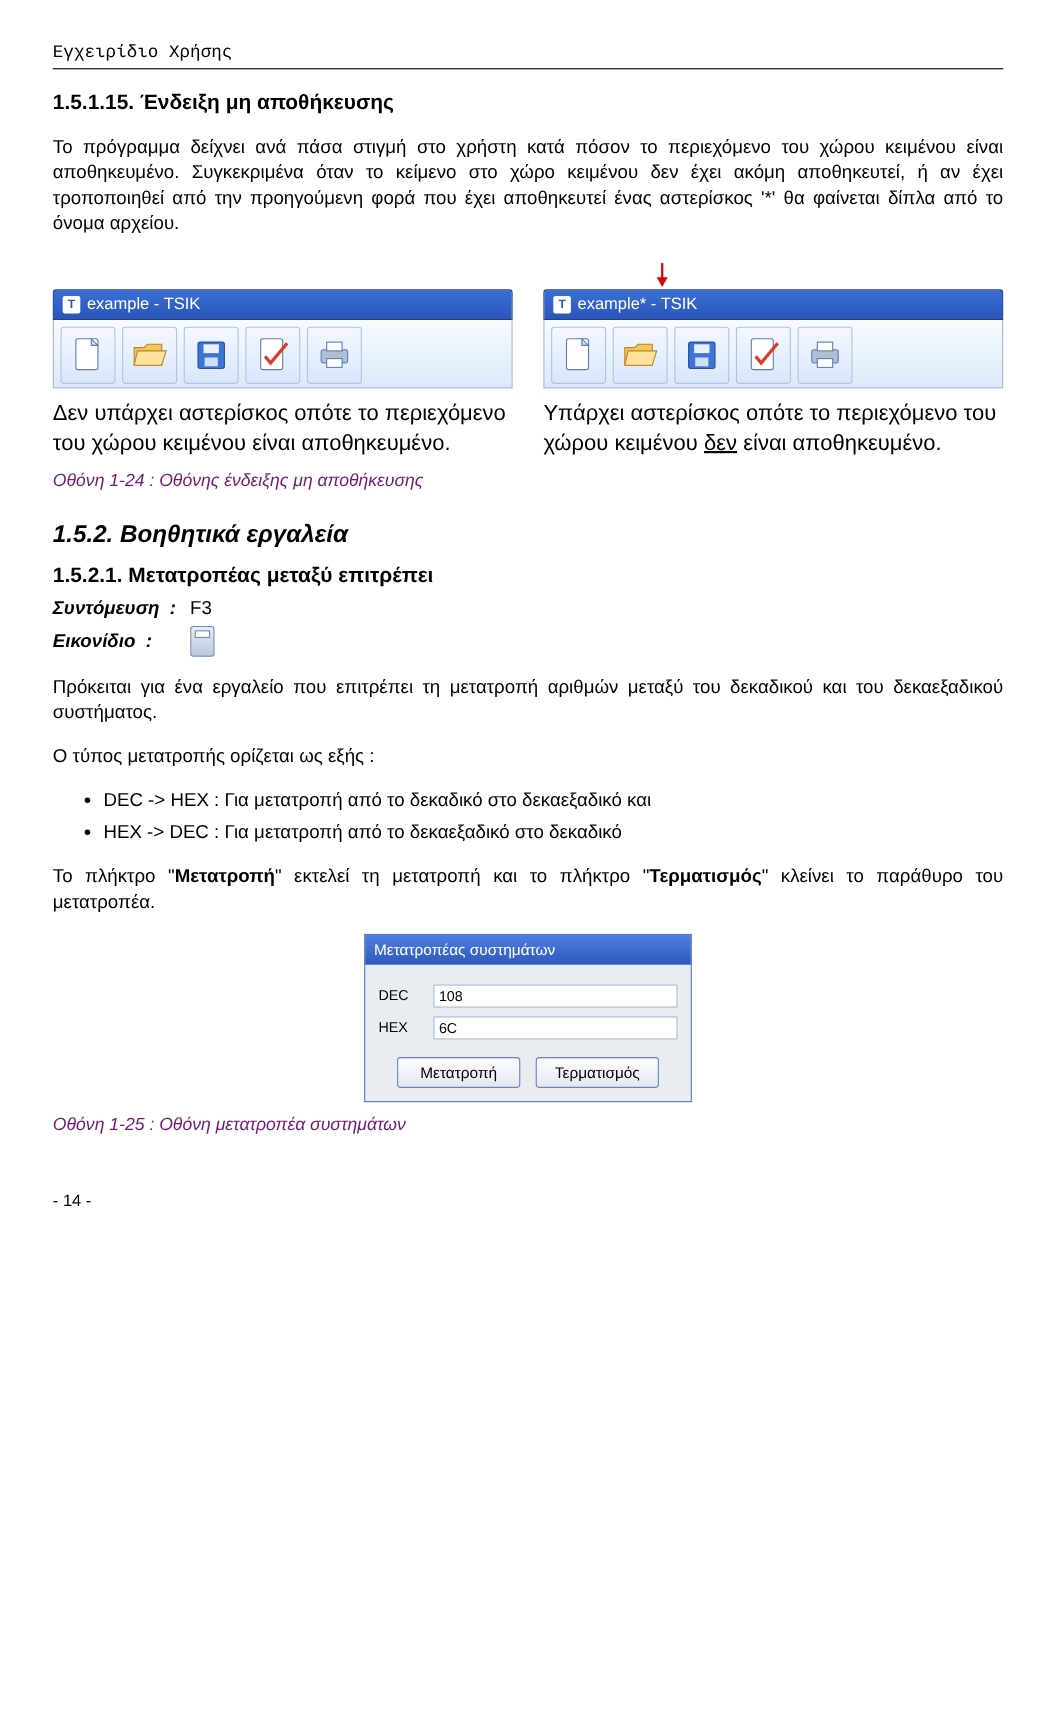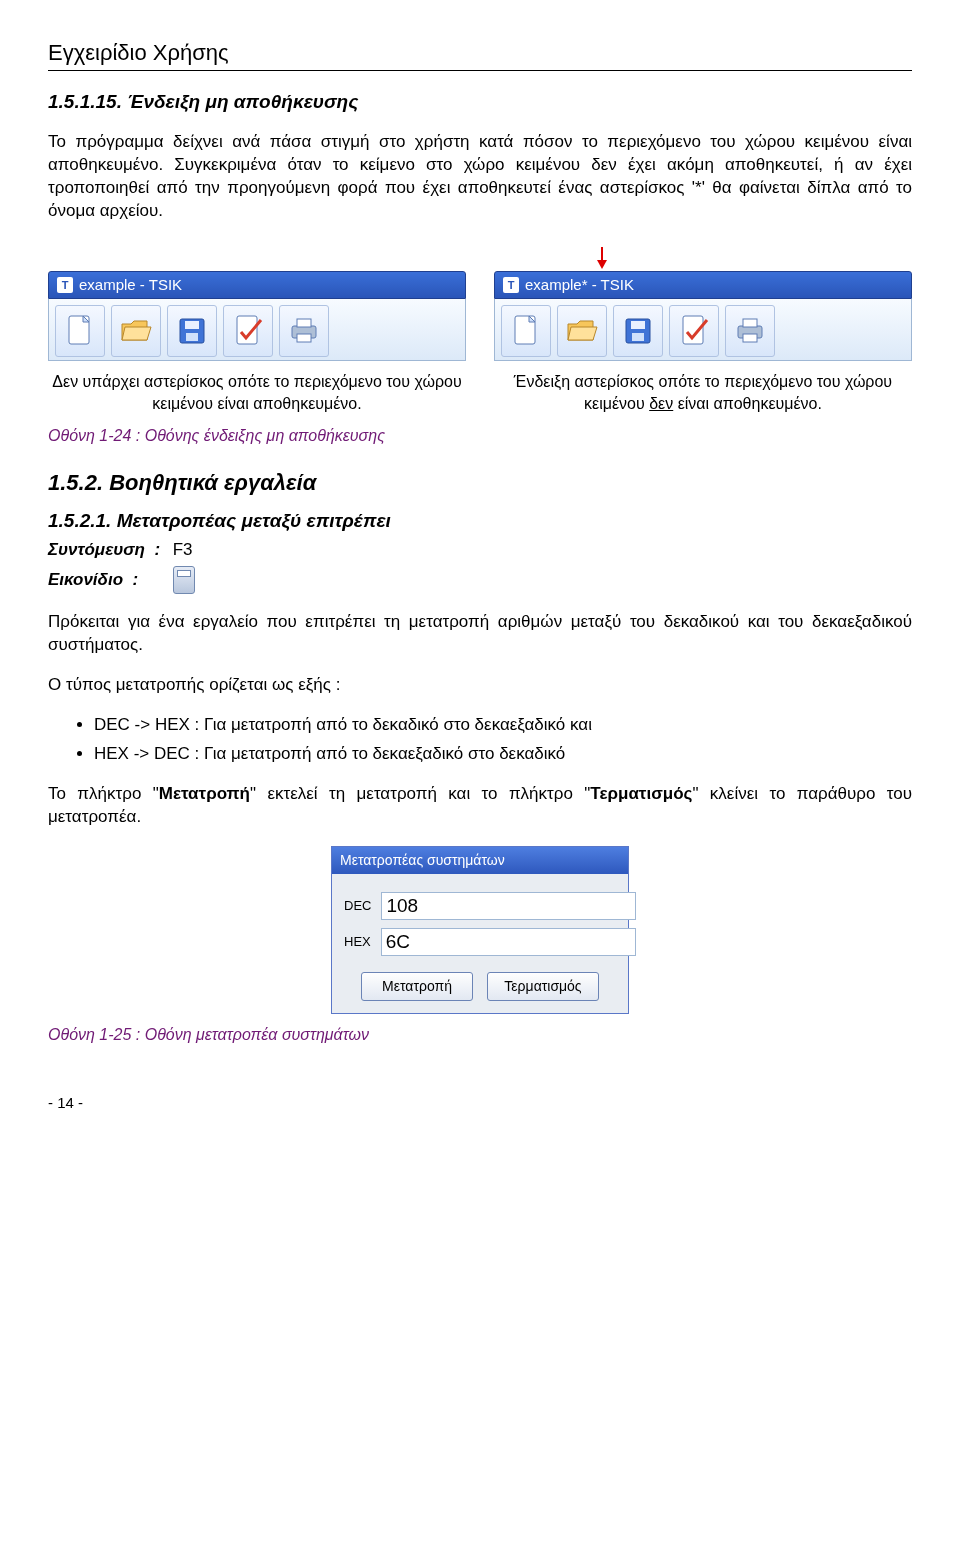--- a/index.html
+++ b/index.html
@@ -7,31 +7,31 @@
     font-size: 17px;
     color: #000;
     margin: 0;
     padding: 38px 48px 30px 48px;
     background: #fff;
     width: 960px;
     box-sizing: border-box;
     line-height: 1.35;
   }
   .header-title {
-    font-size: 22px;
+    font-size: 16px;
     margin-bottom: 2px;
+    font-family: Liberation Mono, monospace;
   }
   .header-rule {
     border: none;
     border-top: 1px solid #000;
     margin: 0 0 18px 0;
   }
   .h3 {
     font-weight: bold;
-    font-style: italic;
     font-size: 19px;
     margin: 10px 0 6px 0;
   }
   .h2 {
     font-weight: bold;
     font-style: italic;
     font-size: 22px;
     margin: 22px 0 6px 0;
   }
   .justify {
@@ -86,22 +86,22 @@
     align-items: center;
     justify-content: center;
   }
   .caption-pair {
     display: flex;
     gap: 28px;
     margin-top: 10px;
   }
   .caption-pair > div {
     flex: 1;
-    text-align: center;
-    font-size: 16px;
+    text-align: left;
+    font-size: 20px;
   }
   .caption-pair u { text-decoration: underline; }
   .fig-caption {
     text-align: left;
     color: #701a75;
     font-style: italic;
     font-size: 16px;
     margin: 10px 0 6px 0;
   }
   .kv-row { margin: 4px 0; }
@@ -160,21 +160,21 @@
     display: flex;
     gap: 10px;
     align-items: center;
     margin: 8px 0;
   }
   .field-row .lbl { width: 40px; font-size: 13px; }
   .field-row input {
     flex: 1;
     background: #fff;
     border: 1px solid #9fb7d4;
-    font-size: 19px;
+    font-size: 13px;
     padding: 2px 4px;
     font-family: inherit;
   }
   .btn-row {
     display: flex;
     gap: 14px;
     justify-content: center;
     margin-top: 16px;
   }
   .btn {
@@ -301,21 +301,21 @@
             <rect x="9" y="18" width="14" height="8" fill="#fff" stroke="#5e7db4"></rect>
           </svg>
       </div>
     </div>
   </div>
 </div>
 
 <div class="caption-pair">
   <div>Δεν υπάρχει αστερίσκος οπότε το περιεχόμενο του χώρου κειμένου είναι αποθηκευμένο.</div>
   <div>
-    <span>Ένδειξη αστερίσκος οπότε το περιεχόμενο του χώρου κειμένου </span><u>δεν</u><span> είναι αποθηκευμένο.</span>
+    <span>Υπάρχει αστερίσκος οπότε το περιεχόμενο του χώρου κειμένου </span><u>δεν</u><span> είναι αποθηκευμένο.</span>
   </div>
 </div>
 
 <div class="fig-caption">Οθόνη 1-24 : Οθόνης ένδειξης μη αποθήκευσης</div>
 
 <div class="h2">1.5.2. Βοηθητικά εργαλεία</div>
 
 <div class="h3">1.5.2.1. Μετατροπέας μεταξύ επιτρέπει</div>
 
 <div class="kv-row">

